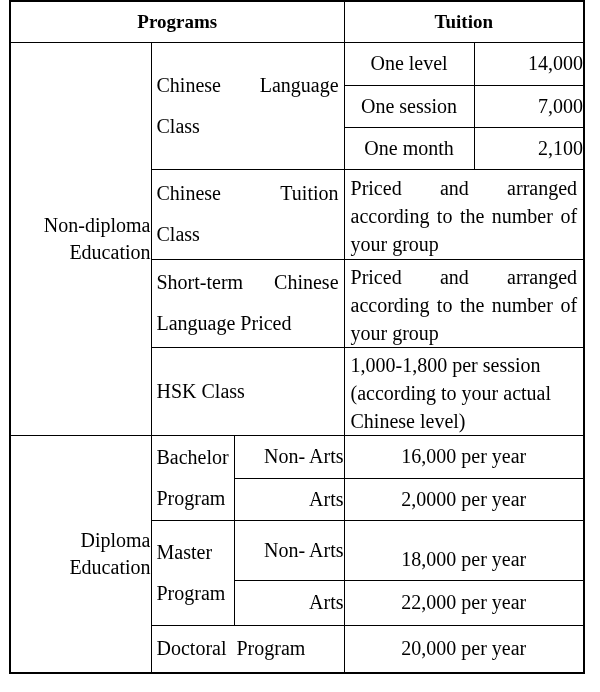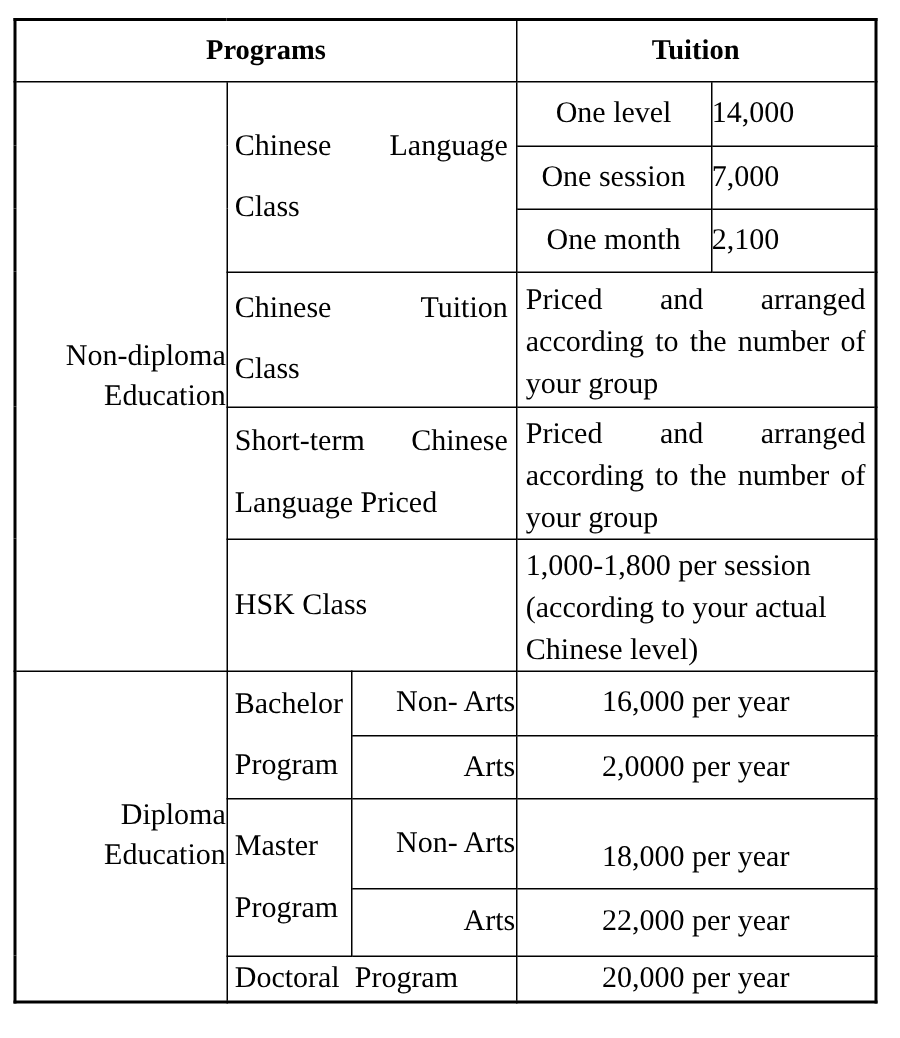--- a/index.html
+++ b/index.html
@@ -9,21 +9,21 @@
     width: 600px;
     height: 692px;
     background: #ffffff;
     font-family: "Liberation Serif", "DejaVu Serif", serif;
     color: #000000;
     overflow: hidden;
   }
   table.grid {
     position: absolute;
     left: 9px;
-    top: 12px;
+    top: 0;
     width: 574px;
     border-collapse: collapse;
     table-layout: fixed;
     border: 2px solid #000;
     font-size: 20px;
   }
   table.grid td {
     border: 1px solid #000;
     vertical-align: middle;
     overflow: hidden;
@@ -42,21 +42,21 @@
     padding: 0 5px;
     line-height: 41px;
     margin-left: 15px;
   }
   .just {
     text-align: justify;
     text-align-last: justify;
   }
   td.vtop { vertical-align: top; }
   td.term { text-align: center; }
-  td.price { text-align: left; }
+  td.price { text-align: right; }
   td.tj {
     text-align: left;
     padding: 3px 6px 0 6px;
     line-height: 28px;
   }
   td.tc {
     padding: 3px 6px 0 6px;
     line-height: 28px;
   }
   td.subcat { text-align: right; }
@@ -165,21 +165,21 @@
       </td>
       <td class="subcat">Non- Arts</td>
       <td colspan="2" class="pline ptop">18,000 per year</td>
     </tr>
 
     <tr style="height:45px">
       <td class="subcat">Arts</td>
       <td colspan="2" class="pline">22,000 per year</td>
     </tr>
 
-    <tr style="height:31px">
+    <tr style="height:48px">
       <td colspan="2" class="cls" style="line-height:normal">
         <div>Doctoral&nbsp; Program</div>
       </td>
       <td colspan="2" class="pline">20,000 per year</td>
     </tr>
   </tbody>
     </table>
 </div>
 
 </body></html>

